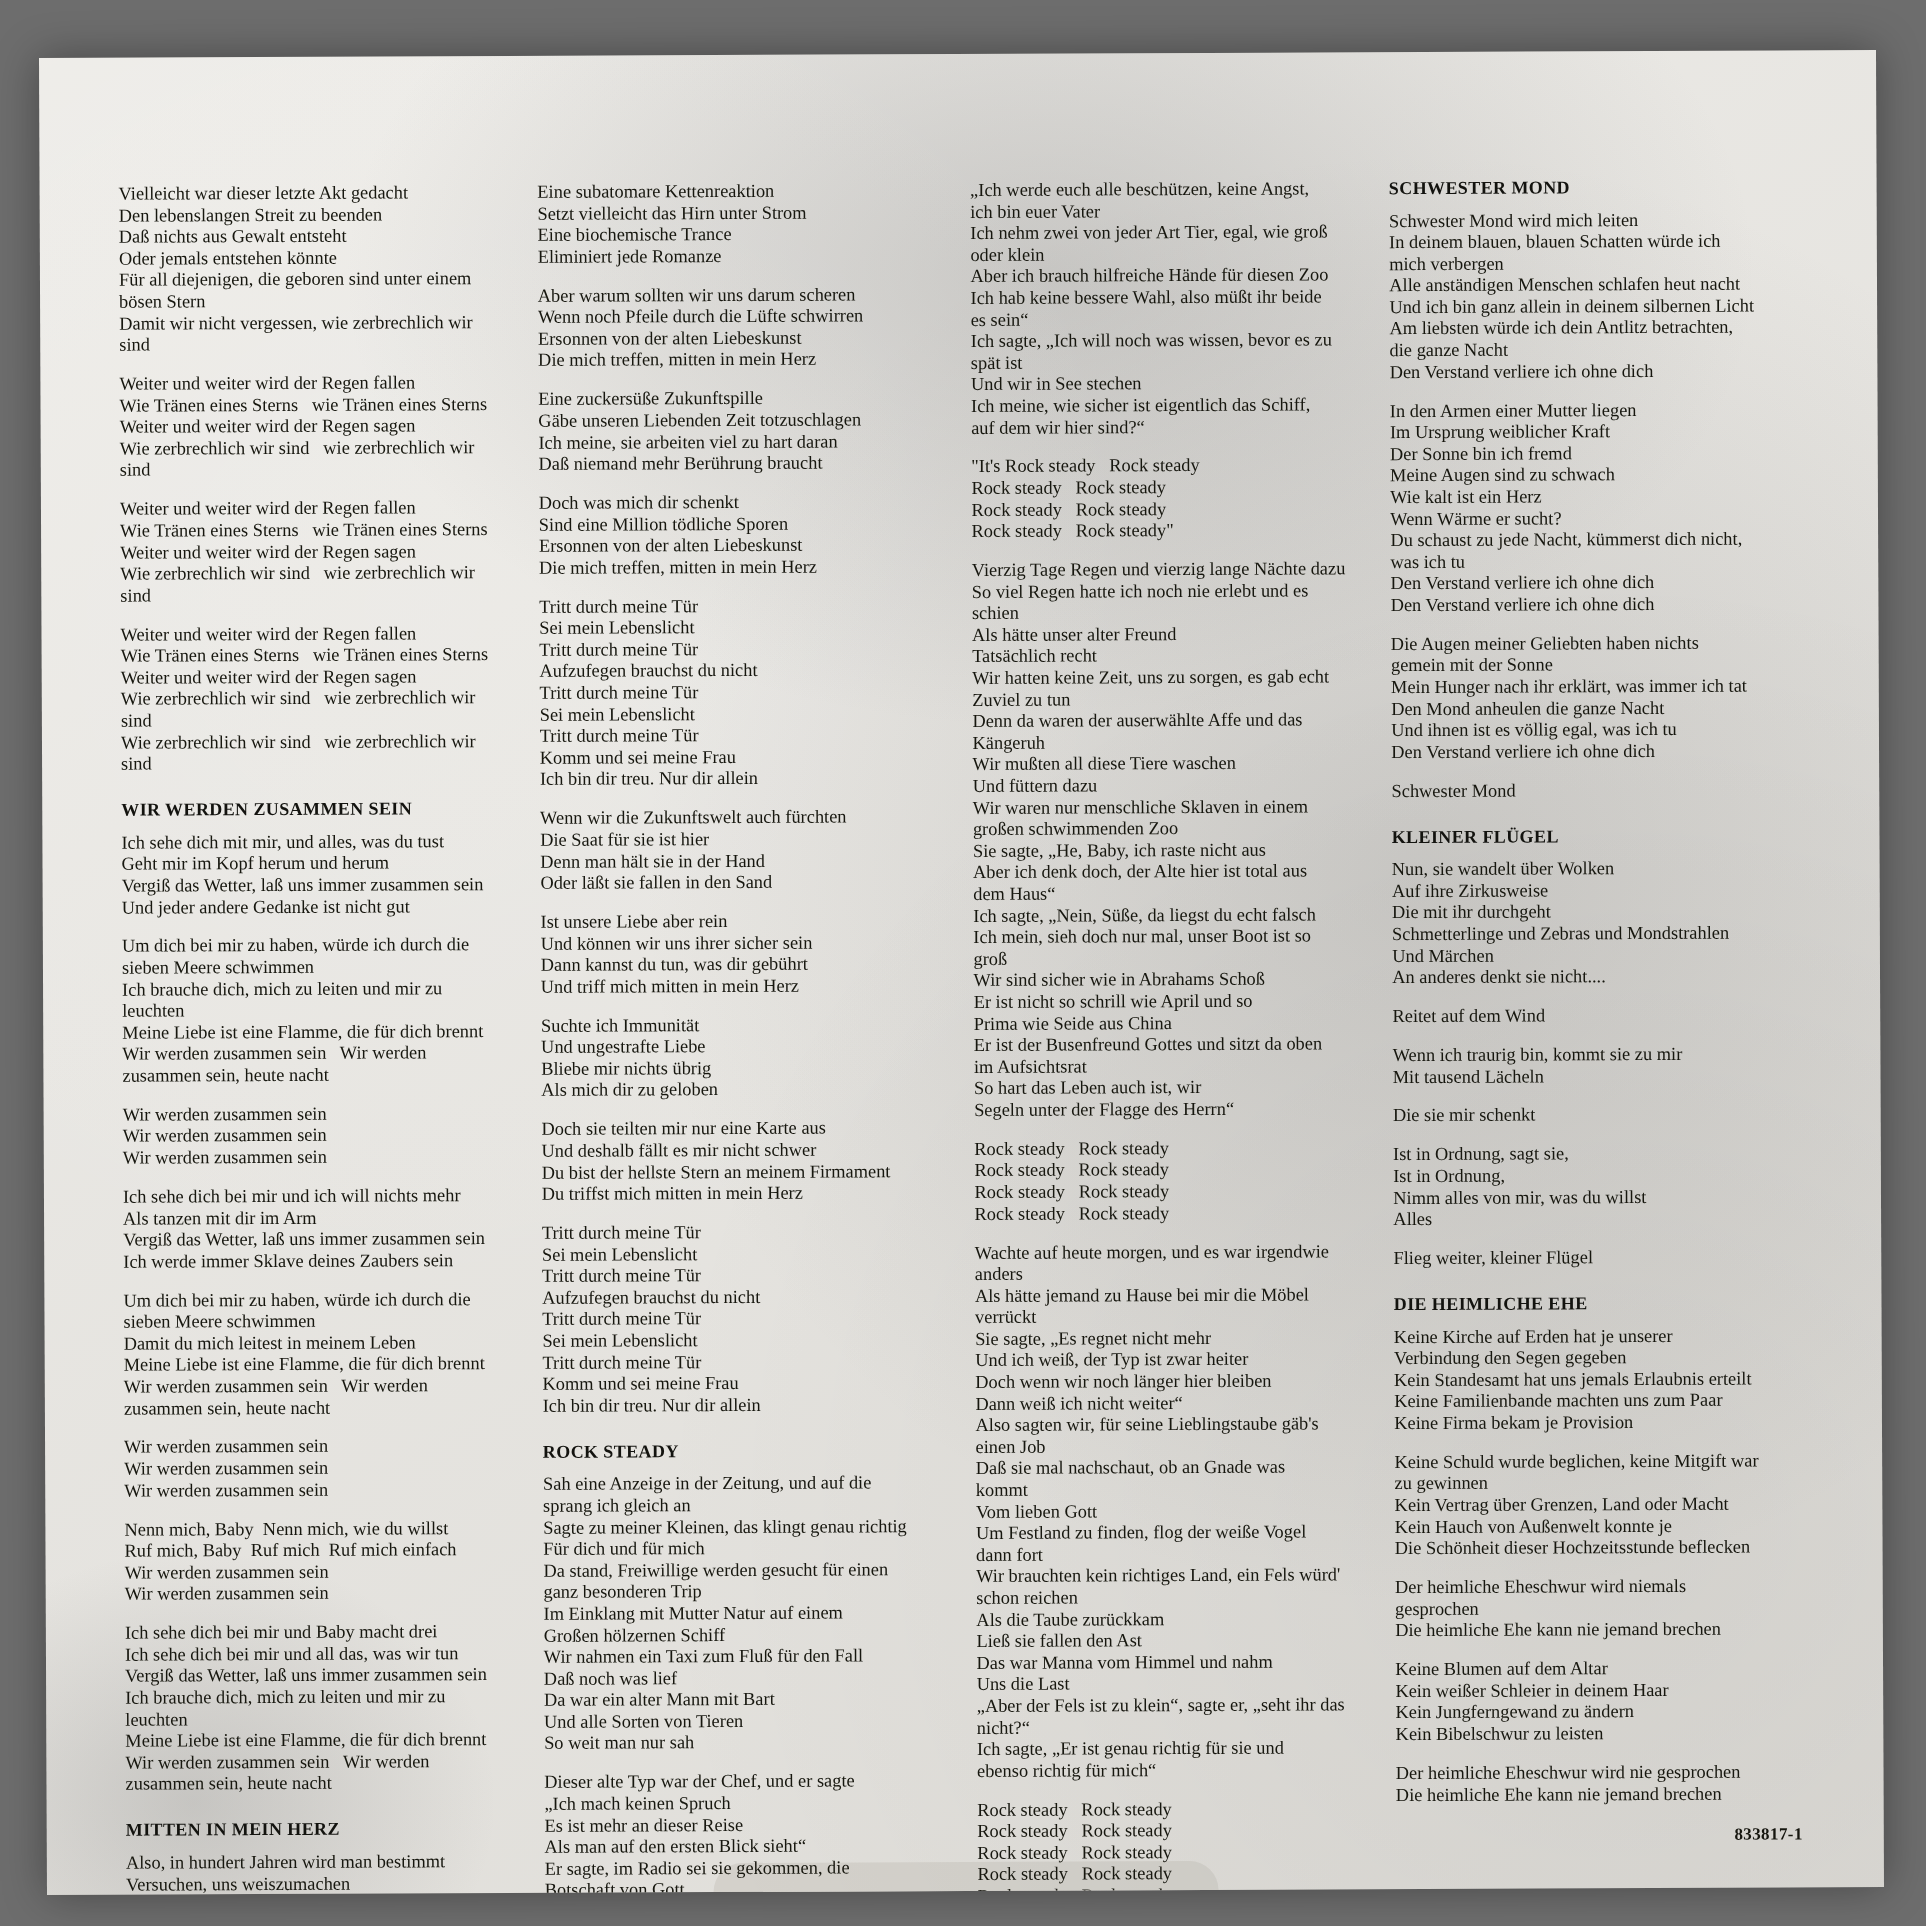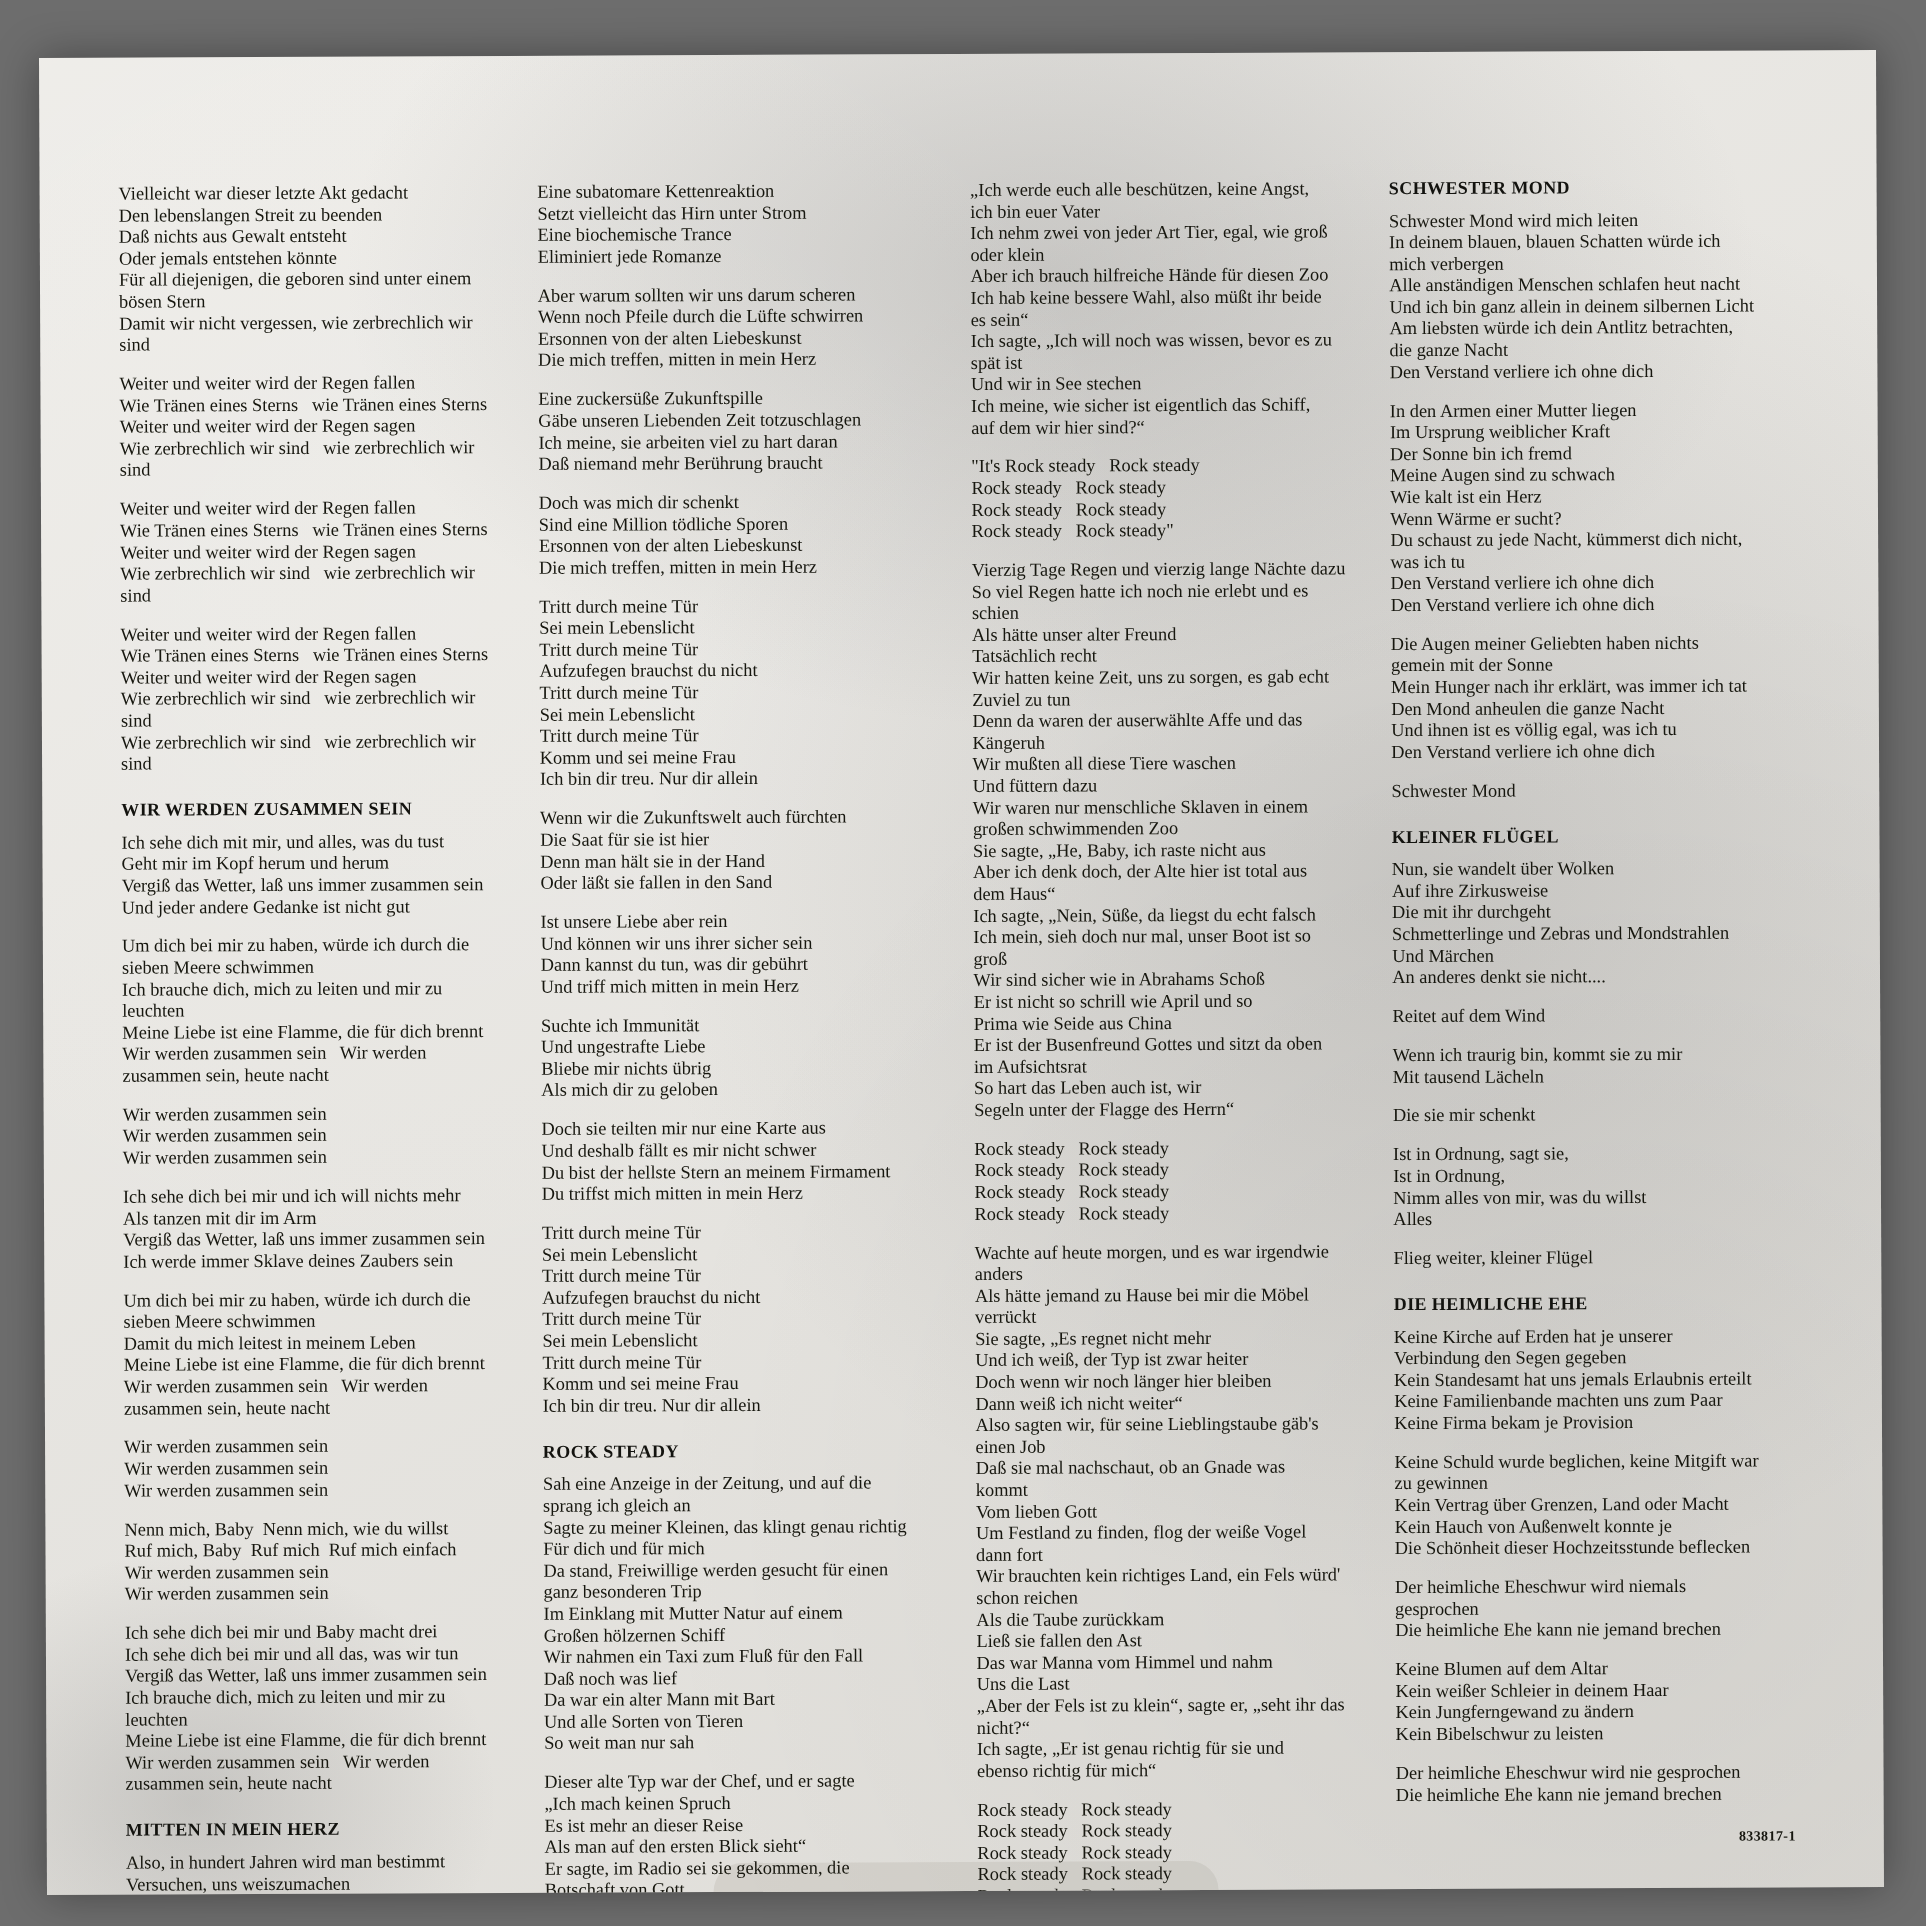--- a/index.html
+++ b/index.html
@@ -27,21 +27,21 @@
     display:flex;gap:0;}
   .col{width:411px;padding-right:18px;box-sizing:border-box;position:relative;z-index:2;}
   .col.c1{width:419px;}
   .col.c2{width:433px;}
   .col.c3{width:419px;}
   .col.c4{width:411px;}
   .ttl{font-weight:bold;font-size:18px;letter-spacing:0.4px;color:#13130f;margin:24.5px 0 11.5px 0;}
   .ttl.first{margin-top:0;}
   .stanza{margin:0 0 17.3px 0;}
   .ln{font-size:18.4px;line-height:21.6px;color:#17170f;white-space:pre-wrap;}
-  .cat{position:absolute;right:88px;bottom:43px;font-size:14px;font-weight:bold;color:#16160f;letter-spacing:0.4px;z-index:3;}
+  .cat{position:absolute;right:81px;bottom:43px;font-size:17px;font-weight:bold;color:#16160f;letter-spacing:0.4px;z-index:3;}
 </style>
 </head>
 <body>
 
 <div class="sheet">
   <div class="notch"></div>
   <div class="cols" id="cols">
       <div class="col c1">
         <div class="stanza">
           <div class="ln">Vielleicht war dieser letzte Akt gedacht</div>

